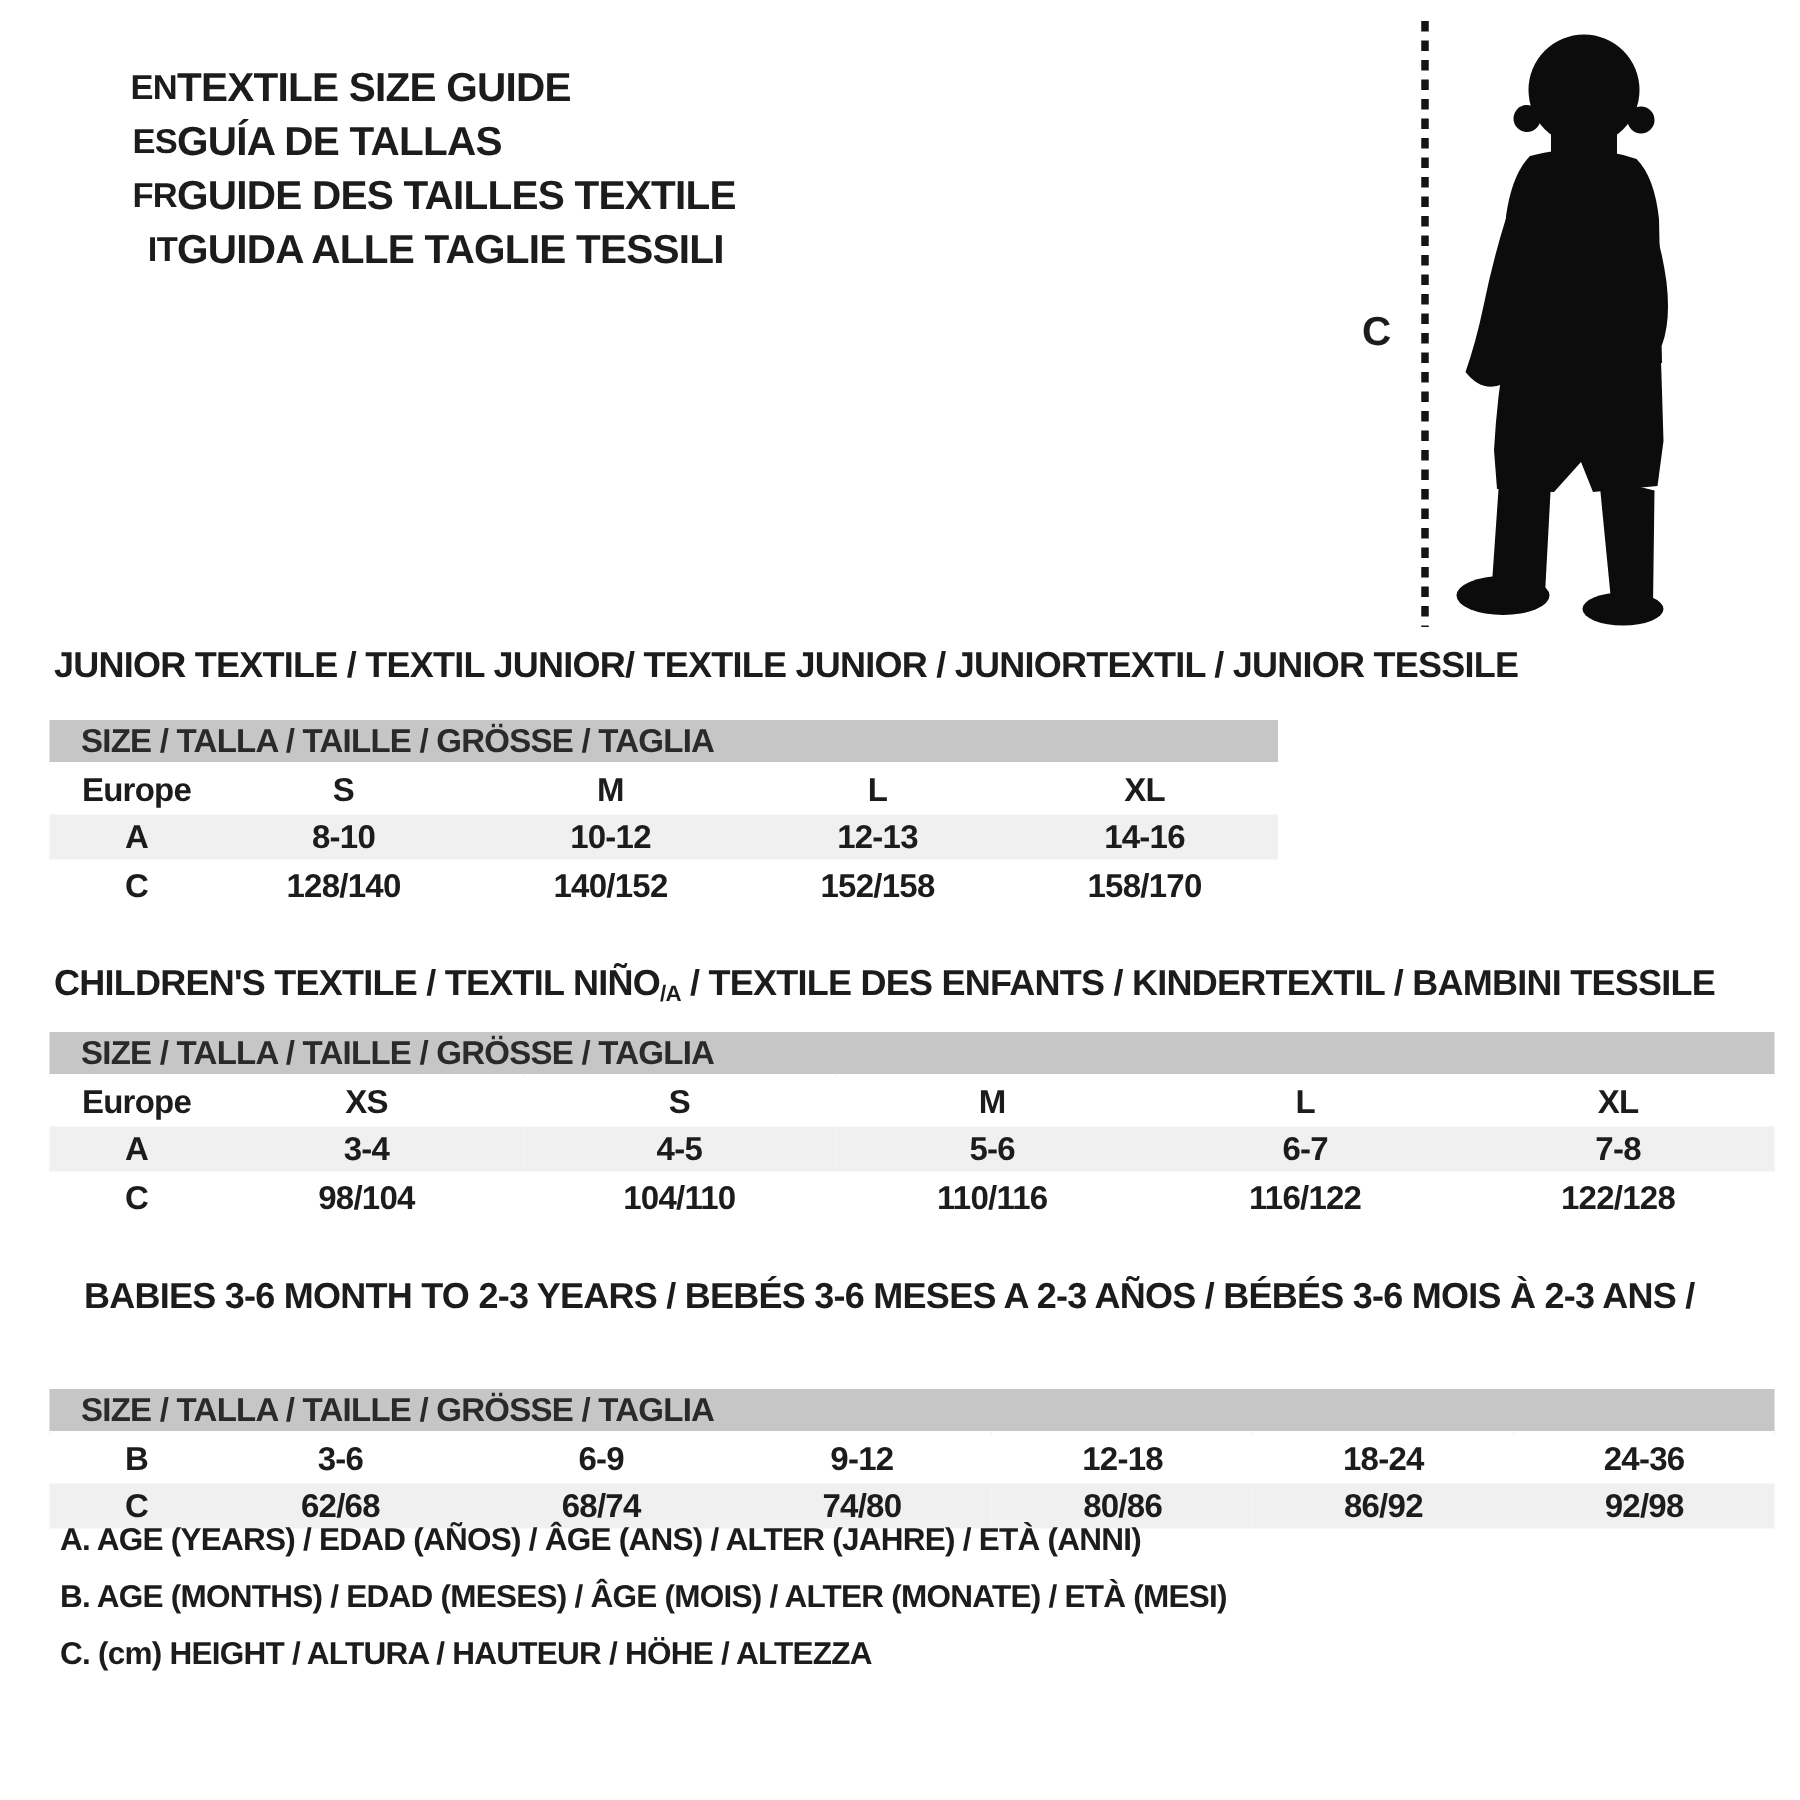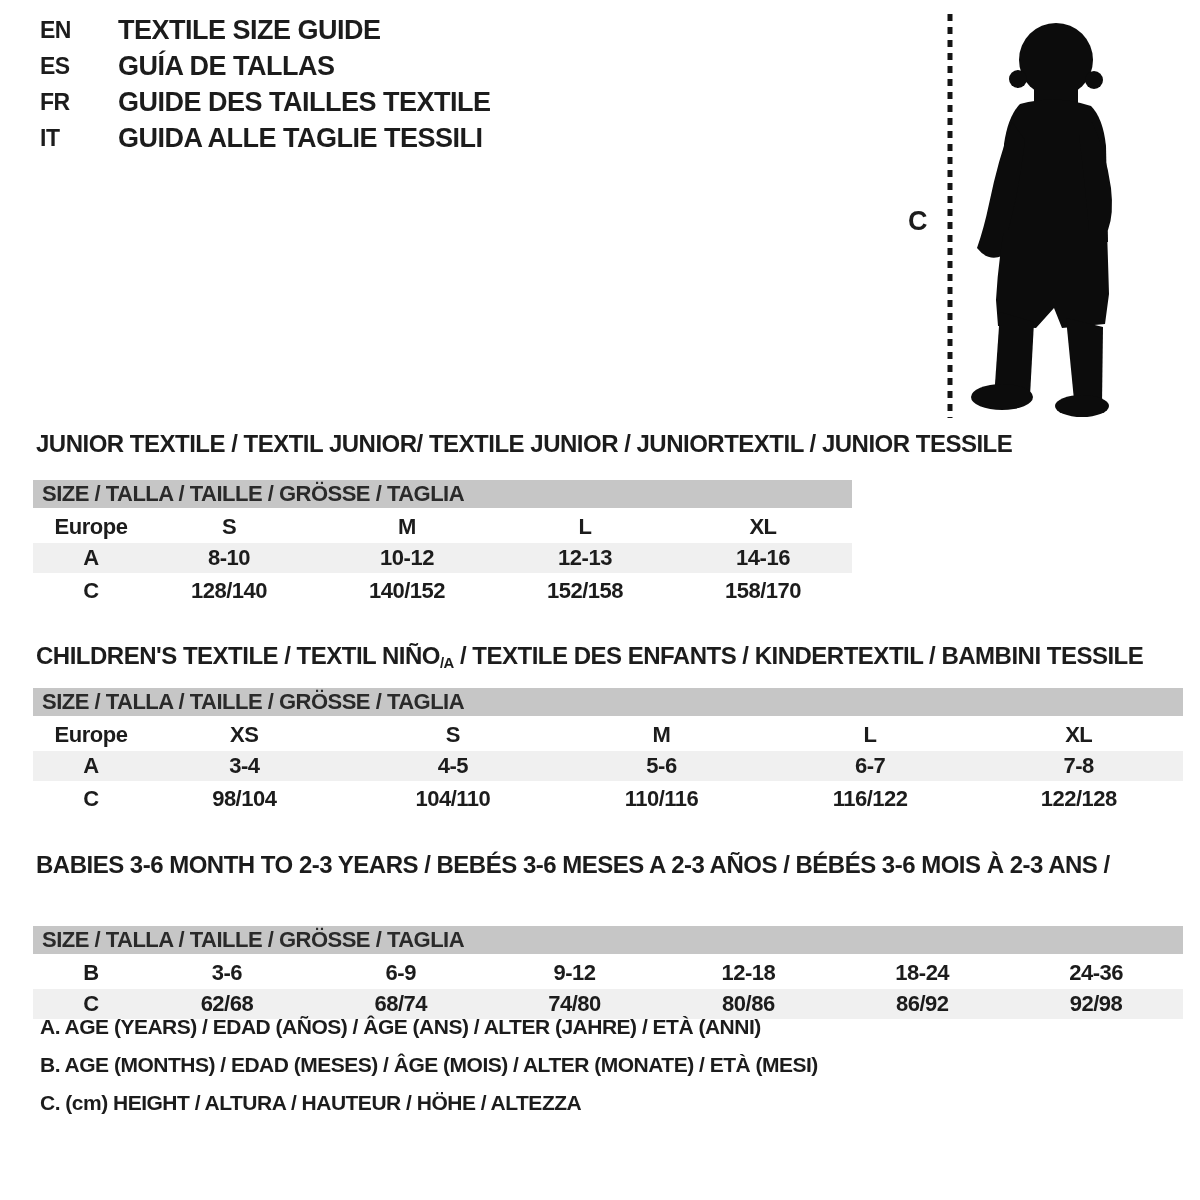--- a/index.html
+++ b/index.html
@@ -9,47 +9,47 @@
     font-family:"Liberation Sans", sans-serif;
     font-weight:700;
     color:#1c1c1c;
     position:relative;
     overflow:hidden;
     letter-spacing:-0.5px;
   }
   .page { position:absolute; inset:0; background:#fff; }
 
   
-  .lang-block { position:absolute; left:40px; top:12px; }
+  .lang-block { position:absolute; left:40px; top:40px;text-align:right; }
   .lang-row { display:flex; height:36px; align-items:center; }
   .lang-code { width:78px; font-size:23px; }
   .lang-label { font-size:27px; white-space:nowrap; }
 
   
   .measure-line { position:absolute; left:944px; top:14px; }
   .measure-label { position:absolute; left:908px; top:206px; font-size:27px; }
   .baby { position:absolute; left:958px; top:12px; }
 
   
   .sec-title { position:absolute; left:36px; font-size:24px; white-space:nowrap; }
   .sec-title .sub { font-size:0.62em; vertical-align:-0.28em; }
-  .sec-title.two-line { line-height:33px; }
+  .sec-title.two-line { line-height:33px;margin-left:20px; }
 
   
   table.size-table {
     position:absolute;
     border-collapse:collapse;
     table-layout:fixed;
   }
   table.size-table th.bar {
     background:#c6c6c6;
     height:30px;
     text-align:left;
     font-size:22px;
-    padding-left:9px;
+    padding-left:21px;
     color:#2a2a2a;
     border-bottom:4px solid #fff;
     white-space:nowrap;
     font-weight:700;
     margin-left:23px;
   }
   table.size-table td {
     height:32px;
     font-size:22px;
     text-align:center;

